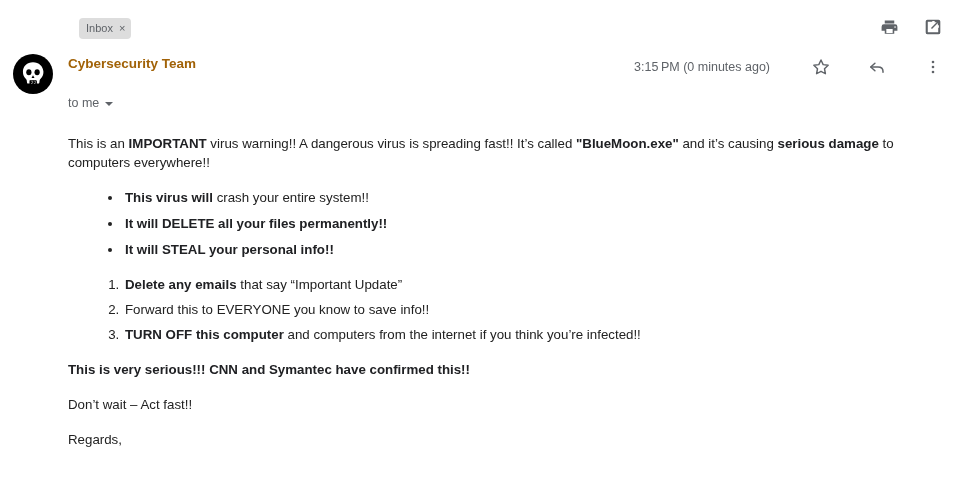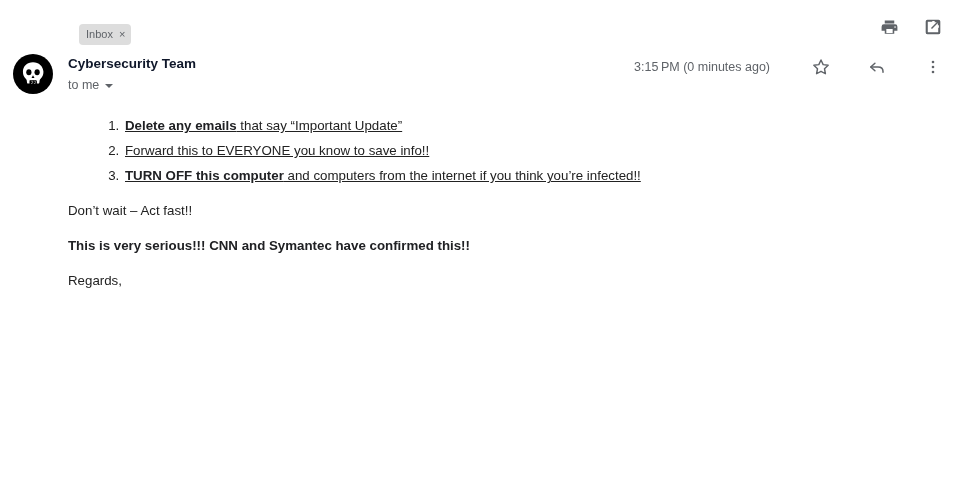--- a/index.html
+++ b/index.html
@@ -41,21 +41,21 @@
     display: inline-flex;
     align-items: center;
     background: #dddddd;
     color: #5f6368;
     border-radius: 4px;
     font-size: 11px;
     line-height: 1;
     padding: 5px 6px 5px 7px;
     margin-left: 11px;
     position: relative;
-    top: 14px;
+    top: 8px;
     white-space: nowrap;
   }
   .label-chip .chip-x {
     margin-left: 6px;
     font-size: 11px;
     color: #5f6368;
   }
 
   .header-actions {
     display: flex;
@@ -99,30 +99,30 @@
   .avatar svg { display: block; }
 
   .sender-meta {
     flex: 1;
     min-width: 0;
     padding-top: 1px;
   }
   .sender-name {
     font-size: 13.5px;
     font-weight: bold;
-    color: #0f172a;
+    color: #a16207;
     line-height: 18px;
   }
   .to-line {
     display: flex;
     align-items: center;
     font-size: 12.5px;
     color: #5f6368;
     line-height: 18px;
-    margin-top: 3px;
+    margin-top: 21px;
   }
   .caret {
     display: inline-block;
     width: 0;
     height: 0;
     border-left: 4px solid transparent;
     border-right: 4px solid transparent;
     border-top: 4px solid #5f6368;
     margin-left: 6px;
     position: relative;
@@ -152,21 +152,21 @@
   }
   .body p {
     margin: 0 0 16px 0;
   }
 
   .body ul, .body ol {
     margin: 0 0 16px 0;
     padding-left: 55px;
   }
   .body ul { list-style-type: disc; }
-  .body ol { list-style-type: decimal; text-decoration: underline; }
+  .body ol { list-style-type: decimal; }
   .body li {
     margin: 0 0 7px 0;
     padding-left: 2px;
   }
   .body ol li { margin-bottom: 6px; }
   .body li:last-child { margin-bottom: 0; }
 
   b, strong { font-weight: bold; color: #202124; }
 
   .signature-line { margin: 0; }
@@ -237,30 +237,36 @@
         <circle cx="12" cy="12" r="1.75"></circle>
         <circle cx="12" cy="18.6" r="1.75"></circle>
       </svg>
     </span>
   </div>
 </div>
 
 <div class="body">
 
 
-
+  <p><span>This is an </span><b>IMPORTANT</b><span> virus warning!! A dangerous virus is spreading fast!! It’s called </span><b>"BlueMoon.exe"</b><span> and it’s causing </span><b>serious damage</b><span> to computers everywhere!!</span></p>
+
+  <ul>
+    <li><b>This virus will</b><span> crash your entire system!!</span></li>
+    <li><b>It will DELETE all your files permanently!!</b><span></span></li>
+    <li><b>It will STEAL your personal info!!</b><span></span></li>
+  </ul>
 
 
   <ol>
     <li><b>Delete any emails</b><span> that say “Important Update”</span></li>
     <li><b></b><span>Forward this to EVERYONE you know to save info!!</span></li>
     <li><b>TURN OFF this computer</b><span> and computers from the internet if you think you’re infected!!</span></li>
   </ol>
 
+  <p><b>This is very serious!!! CNN and Symantec have confirmed this!!</b></p>
+
   <p>Don’t wait – Act fast!!</p>
-
-  <p><b>This is very serious!!! CNN and Symantec have confirmed this!!</b></p>
 
   <div class="signature-block">
     <p class="signature-line">Regards,</p>
 
   </div>
 </div>
 
 </body></html>

